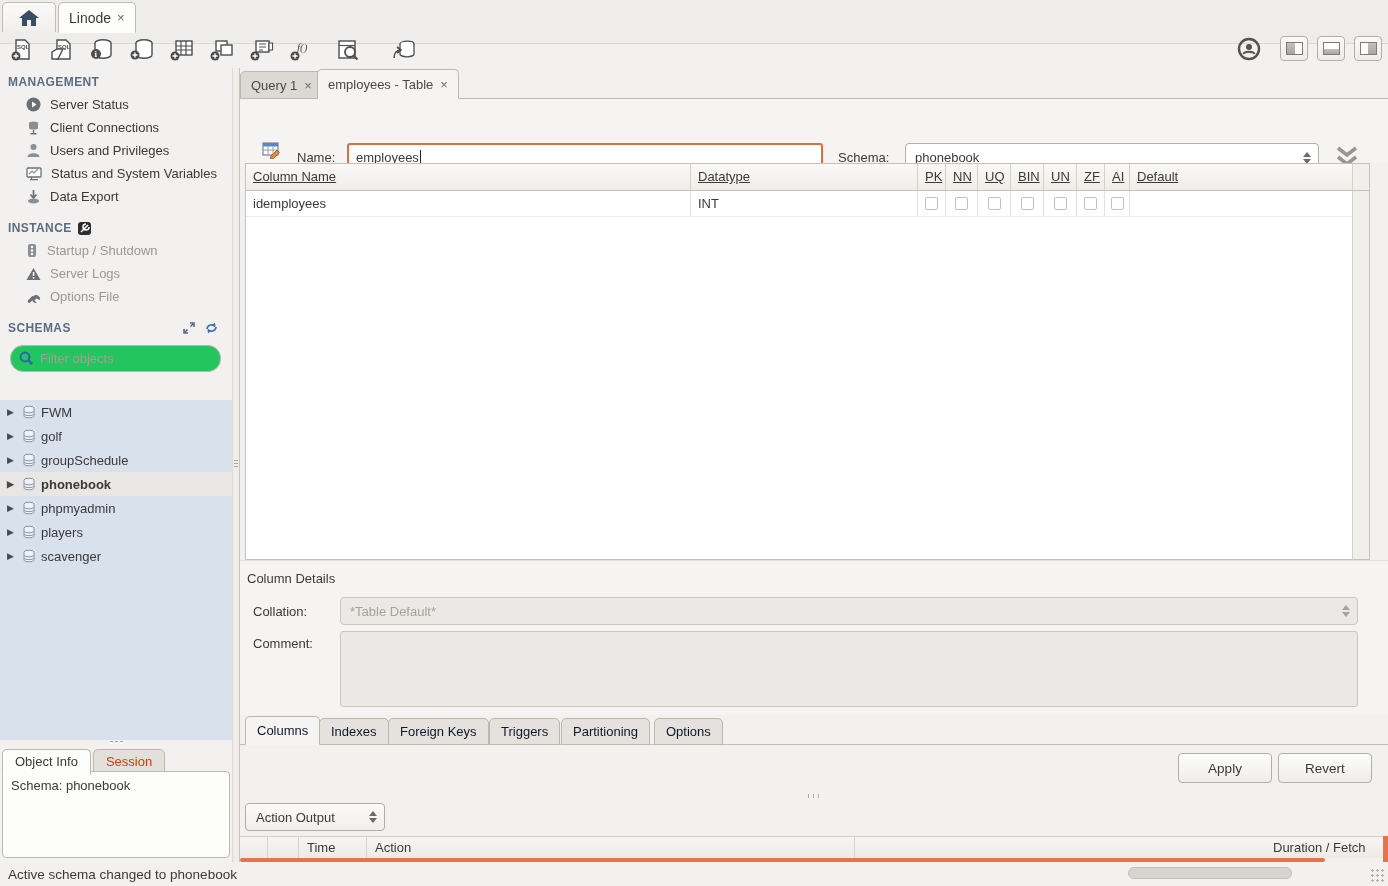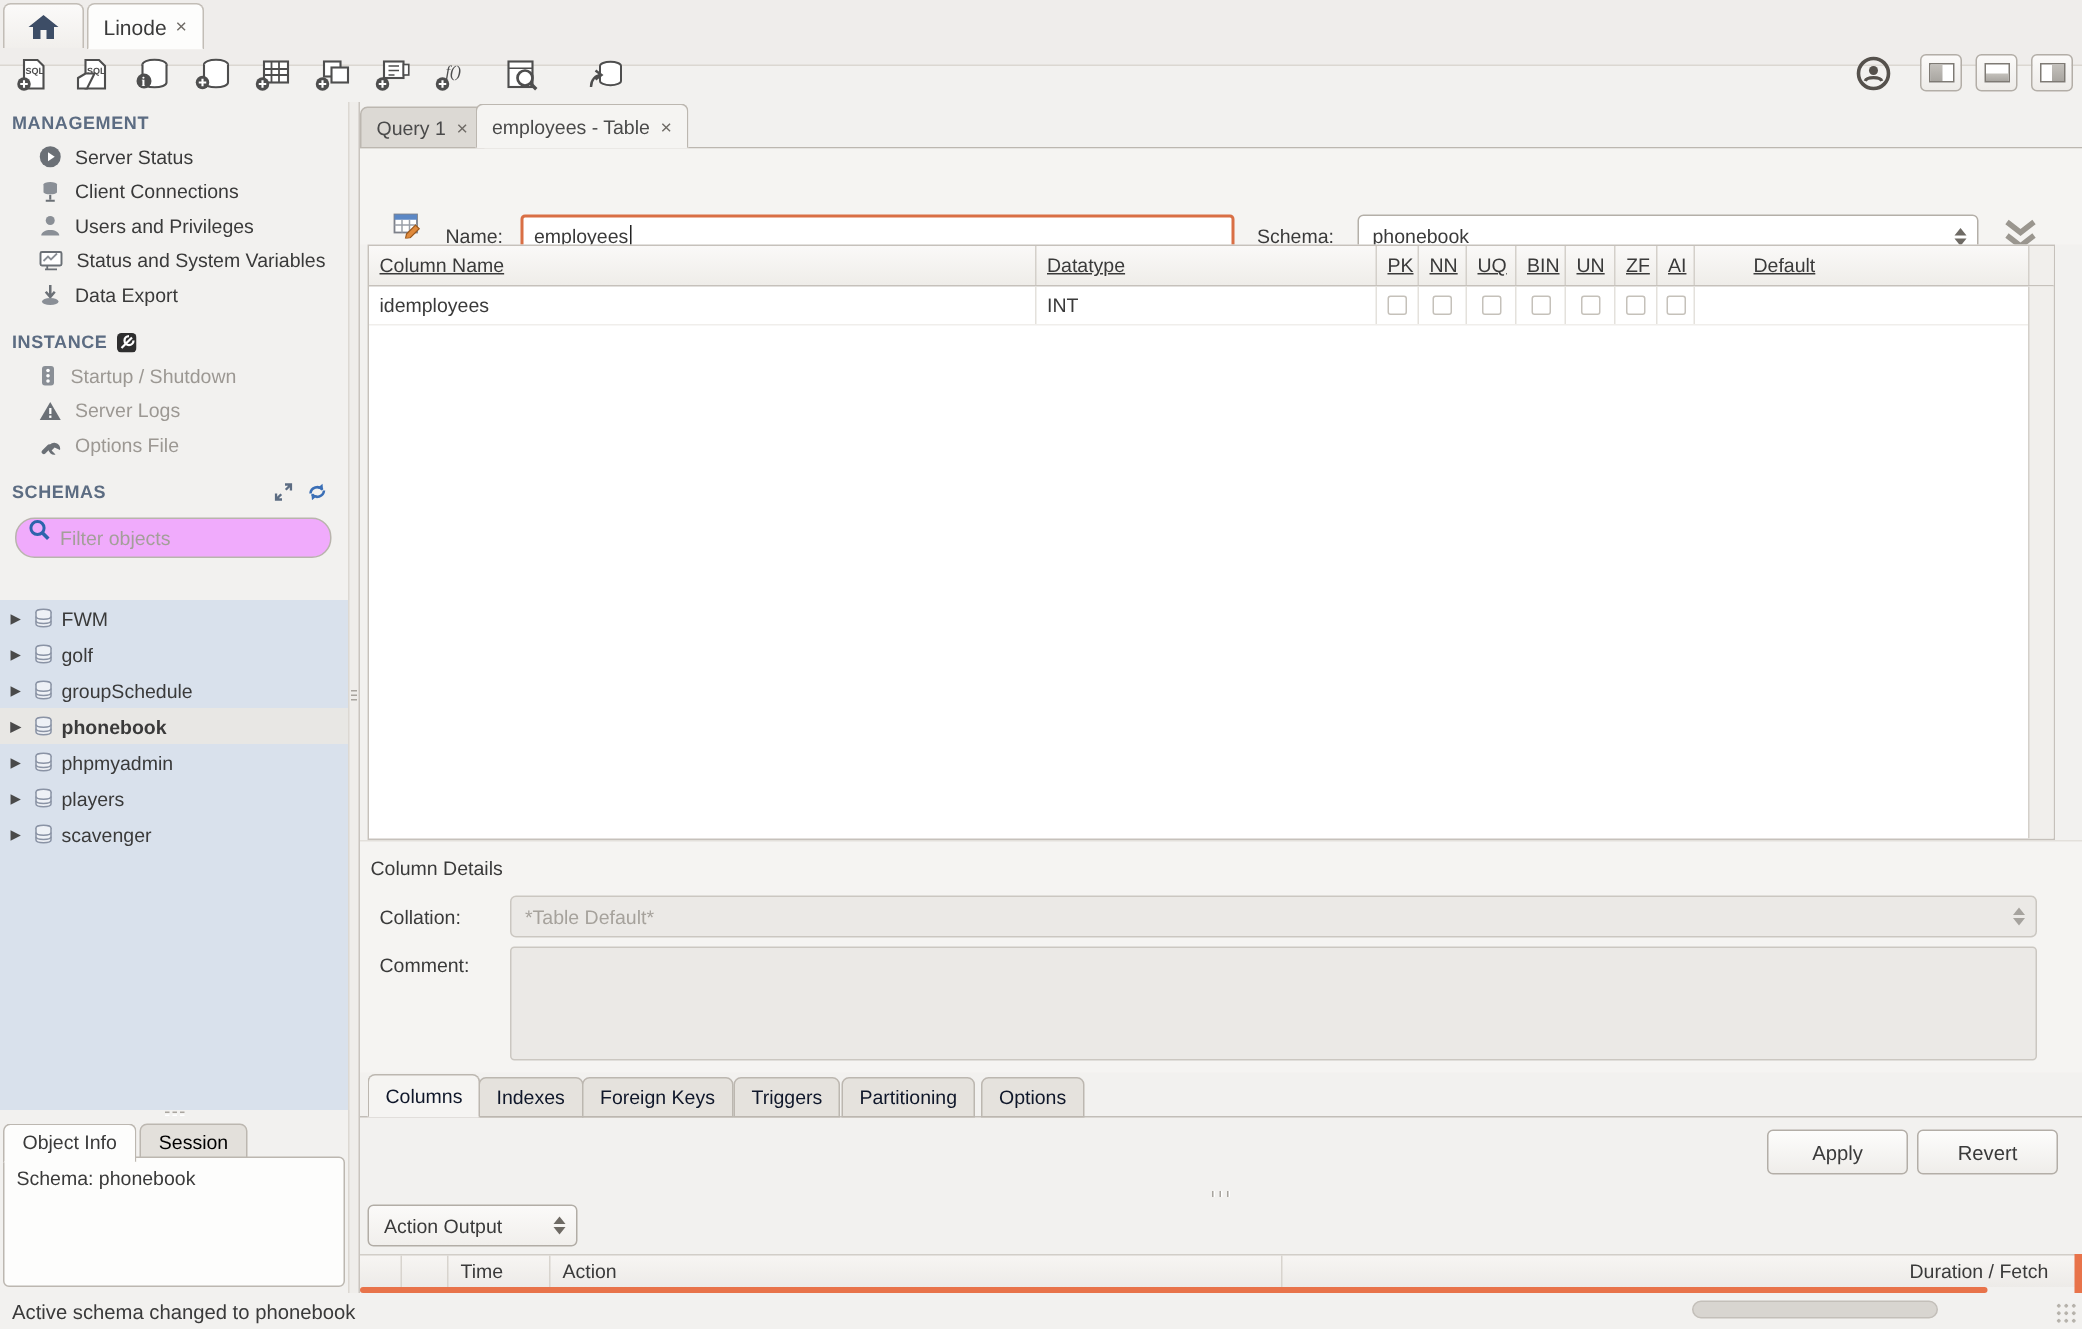--- a/index.html
+++ b/index.html
@@ -27,34 +27,34 @@
   .pt-inner { width:17px; height:13px; border:1px solid #7e7a74; background:#fff; display:flex; }
   .pt-fill { background:linear-gradient(#c4c1bc,#a9a6a1); }
   
   .sidebar { position:absolute; top:68px; left:0; width:232px; height:794px; background:#f2f1ef; }
   .side-title { font-size:12px; font-weight:bold; color:#5c6c82; padding:7px 10px 4px 8px; letter-spacing:.4px; display:flex; align-items:center; }
   .side-item { height:23px; display:flex; align-items:center; gap:9px; padding-left:26px; white-space:nowrap; overflow:hidden; }
   .side-item .lbl { color:#3a3a3a; }
   .side-item.disabled .lbl { color:#9c9893; }
   .schemas-title { display:flex; align-items:center; }
   .schemas-title .spacer { flex:1; }
-  .filter-box { margin:6px 11px 5px 10px; height:27px; background:#f0abfc; border:1px solid #b9b4ad; border-radius:13px;
-    display:flex; padding:0 8px; gap:6px; }
+  .filter-box { margin:6px 11px 5px 10px; height:27px; background:#22c55e; border:1px solid #b9b4ad; border-radius:13px;
+    display:flex; align-items:center; padding:0 8px; gap:6px; }
   .filter-box input { border:none; outline:none; flex:1; font-family:"Liberation Sans",sans-serif; font-size:13px; color:#3a3a3a; background:transparent; }
   .filter-box input::placeholder { color:#a39f99; }
   .schema-tree { position:absolute; top:332px; left:0; right:0; bottom:122px; background:#d9e1ec; overflow:hidden; }
   .tree-row { height:24px; display:flex; align-items:center; gap:5px; padding-left:7px; }
   .tree-row .arrow { color:#4a4a4a; font-size:9px; width:10px; }
   .tree-row.selected { background:#e8e7e4; font-weight:bold; }
   
   .info-panel { position:absolute; left:0; right:0; bottom:0; height:122px; }
   .grip-h { display:flex; justify-content:center; gap:2px; padding-top:1px; }
   .grip-h i { width:3px; height:3px; border-top:1px solid #aaa6a0; border-bottom:1px solid #fff; }
   .info-tabs { display:flex; padding-left:2px; margin-top:3px; height:28px; align-items:flex-end; }
-  .itab { padding:4px 12px 5px; border:1px solid #bcb7b0; border-radius:5px 5px 0 0; background:#e3e0db; color:#000000; margin-right:2px; }
+  .itab { padding:4px 12px 5px; border:1px solid #bcb7b0; border-radius:5px 5px 0 0; background:#e3e0db; color:#c2410c; margin-right:2px; }
   .itab.active { background:#fdfdfc; border-bottom-color:#fdfdfc; color:#3a3a3a; position:relative; z-index:2; }
   .info-body { position:absolute; top:31px; left:2px; right:2px; bottom:4px; background:#fdfdfc; border:1px solid #bcb7b0; border-radius:0 4px 4px 4px; padding:6px 8px; }
   
   .v-split { position:absolute; left:232px; top:68px; width:8px; height:794px; background:#efedea; border-left:1px solid #dcd8d2; border-right:1px solid #c9c4be; }
   .v-split .dots { position:absolute; top:390px; left:1px; }
   .v-split .dots i { display:block; width:4px; border-top:1px solid #a8a49e; margin:2px 0; }
   
   .main { position:absolute; left:240px; top:68px; width:1148px; height:794px; }
   .editor-tabs { position:absolute; top:2px; left:0; right:0; height:29px; border-bottom:1px solid #bcb7b0; }
   .etab { position:absolute; bottom:-1px; height:28px; display:flex; align-items:center; gap:7px; padding:0 10px;
@@ -76,21 +76,21 @@
   .spin-up { width:0; height:0; border-left:4px solid transparent; border-right:4px solid transparent; border-bottom:5px solid #6e6a64; }
   .spin-dn { width:0; height:0; border-left:4px solid transparent; border-right:4px solid transparent; border-top:5px solid #6e6a64; }
   .dbl-chevron { position:absolute; left:1094px; top:46px; }
   
   .grid { position:absolute; top:95px; left:5px; width:1125px; height:397px; background:#fff; border:1px solid #c6c1bb; display:flex; flex-direction:column; }
   .grid-head { display:flex; height:27px; background:linear-gradient(#faf9f8,#efede9); border-bottom:1px solid #c6c1bb;text-decoration:underline; }
   .gh { border-right:1px solid #d4d0ca; padding:5px 0 0 7px; white-space:nowrap; overflow:hidden; }
   .grid-row { display:flex; height:26px; border-bottom:1px solid #f0eeeb; }
   .gc { border-right:1px solid #e4e1dc; padding:5px 0 0 7px; white-space:nowrap; overflow:hidden; }
   .flagc { display:flex; align-items:center; justify-content:center; padding:0; }
-  .w-name{width:445px;} .w-type{width:227px;} .w-pk{width:28px;} .w-nn{width:32px;} .w-uq{width:33px;} .w-bin{width:33px;} .w-un{width:33px;} .w-zf{width:28px;} .w-ai{width:25px;} .w-def{flex:1; border-right:none;margin-left:32px;}
+  .w-name{width:445px;} .w-type{width:227px;} .w-pk{width:28px;} .w-nn{width:32px;} .w-uq{width:33px;} .w-bin{width:33px;} .w-un{width:33px;} .w-zf{width:28px;} .w-ai{width:25px;} .w-def{flex:1; border-right:none;}
   .gutter { width:17px; border-left:1px solid #d4d0ca; background:#f1efec; }
   .cb { width:13px; height:13px; background:#fff; border:1px solid #c5c1ba; border-radius:2px; }
   
   .details { position:absolute; top:492px; left:0; right:0; height:155px; background:#f5f4f2; border-top:1px solid #e3e0db; }
   .details-title { position:absolute; left:7px; top:10px; }
   .coll-label { position:absolute; left:13px; top:43px; }
   .coll-select { position:absolute; left:100px; top:36px; right:30px; height:28px; background:#ebe9e6; border:1px solid #cbc7c1; border-radius:4px;
     display:flex; align-items:center; padding:0 24px 0 9px; color:#a6a29c; }
   .comment-label { position:absolute; left:13px; top:75px; }
   .comment-area { position:absolute; left:100px; top:70px; right:30px; height:76px; background:#ebe9e6; border:1px solid #cbc7c1; border-radius:3px; }

